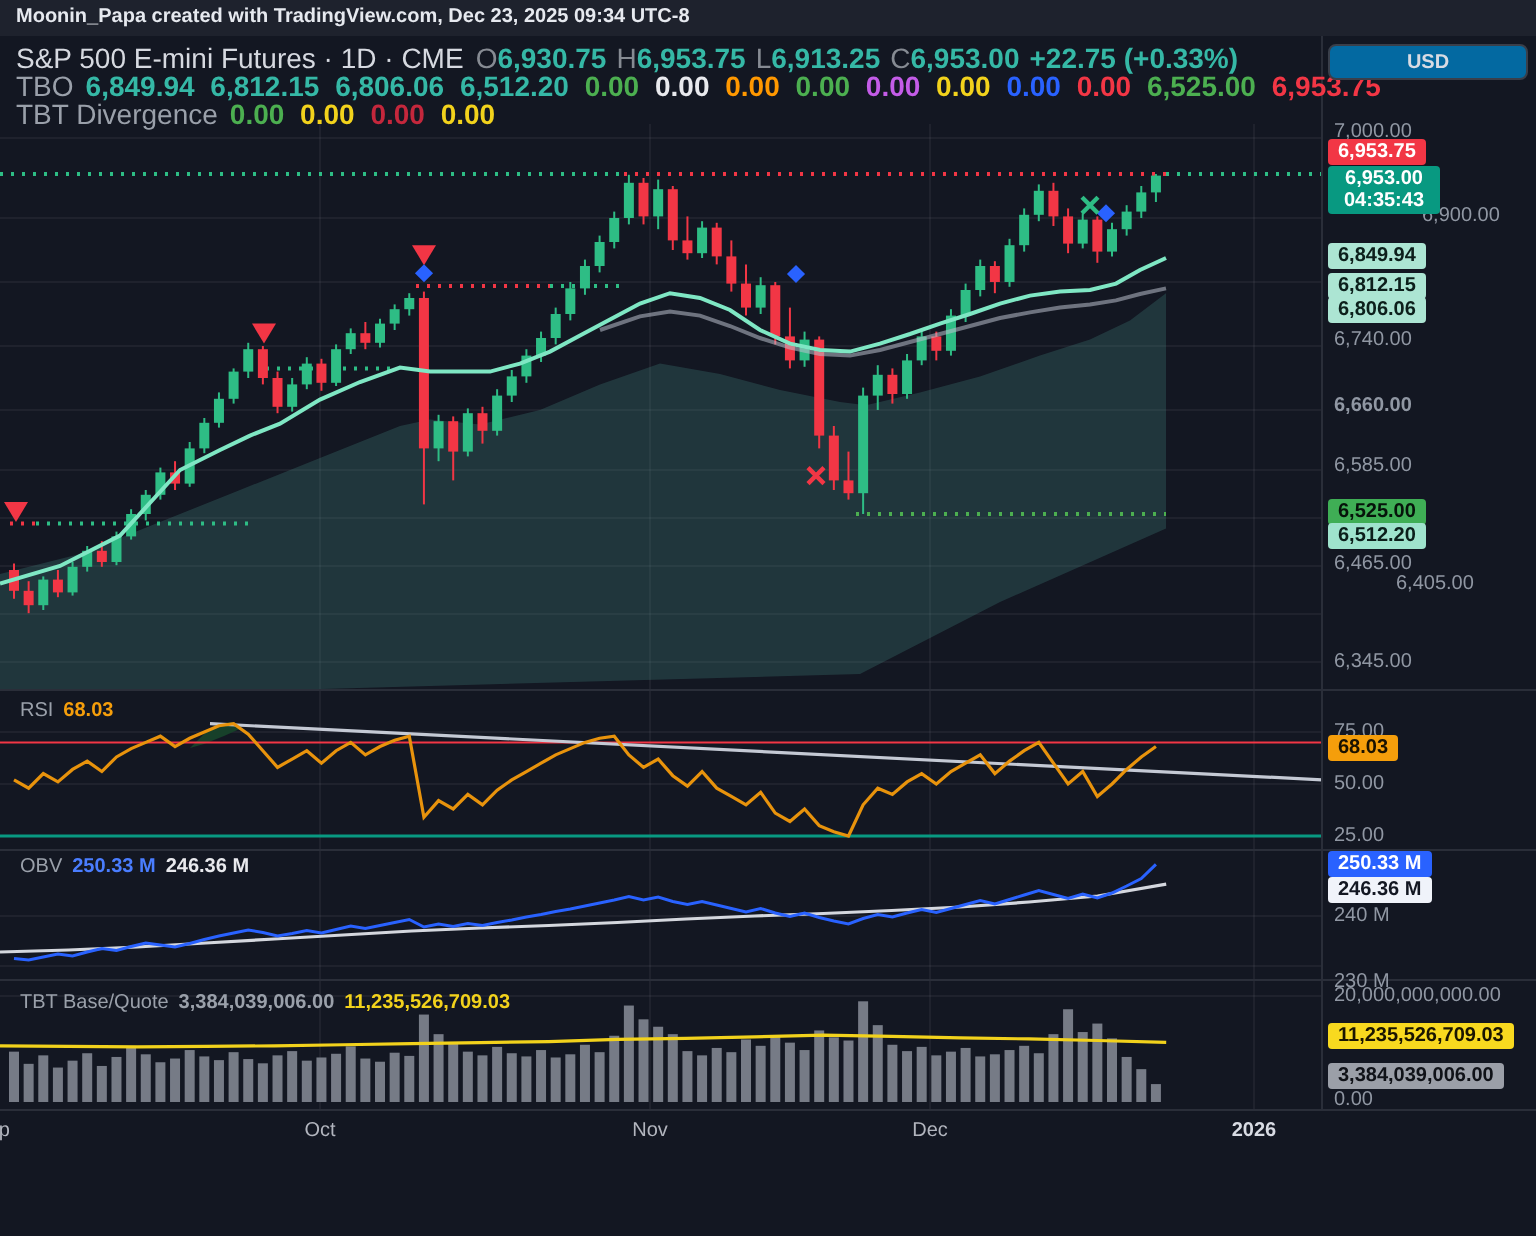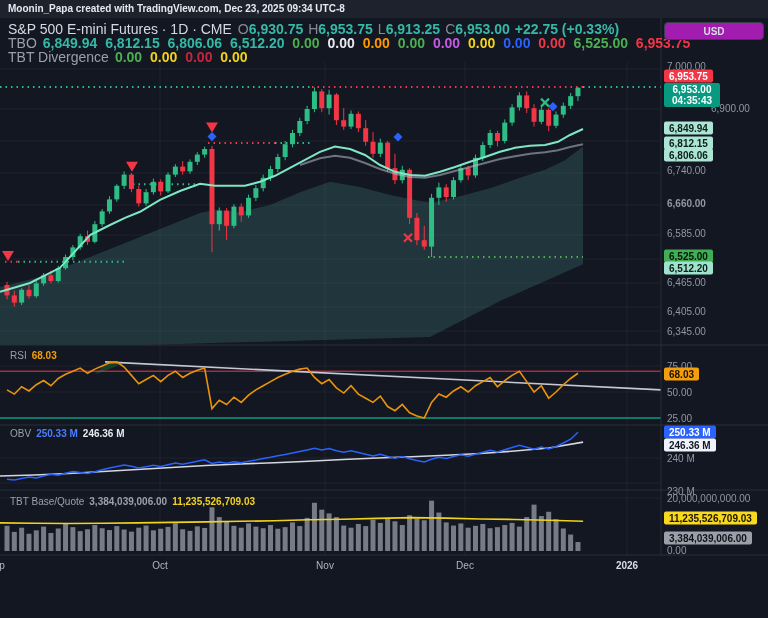--- a/index.html
+++ b/index.html
@@ -16,21 +16,21 @@
   .legend b{font-weight:700;margin-right:5px;}
   .legend .k{color:#868b93;font-weight:500;}
   .axis-label{position:absolute;left:667px;transform:translateY(-50%);color:#9097a3;font-size:10px;}
   .badge{position:absolute;left:664px;transform:translateY(-50%);font-size:10px;font-weight:700;
          padding:1px 5px;border-radius:2px;white-space:nowrap;}
   .badge2{position:absolute;left:664px;width:50px;text-align:center;font-size:10px;font-weight:700;
           padding:1px 3px;border-radius:2px;line-height:11px;}
   .panelabel{position:absolute;left:10px;font-size:10px;font-weight:500;color:#9aa0aa;white-space:nowrap;}
   .panelabel b{font-weight:700;margin-left:5px;}
   .timelabel{position:absolute;top:560px;transform:translateX(-50%);color:#b2b5be;font-size:10px;}
-  #usd-btn{position:absolute;left:664px;top:22px;width:100px;height:18px;background:#a21caf;
+  #usd-btn{position:absolute;left:664px;top:22px;width:100px;height:18px;background:#0369a1;
            border:1px solid #3a3f4a;border-radius:4px;color:#d8dbe3;font-size:10px;font-weight:700;
            display:flex;align-items:center;justify-content:center;box-sizing:border-box;}
   #footer{position:absolute;left:0;top:575px;width:768px;height:43px;background:#212327;
           display:flex;align-items:center;padding-left:14px;box-sizing:border-box;}
   #footer .logotext{color:#eceef2;font-size:16px;font-weight:700;margin-left:8px;letter-spacing:0.2px;}
 </style>
 </head>
 <body>
 
 <div id="page">
@@ -371,21 +371,21 @@
     <span>USD</span>
   </div>
 
   <div id="axes">
       <div class="axis-label" style="top: 66px;">7,000.00</div>
       <div class="axis-label" style="top: 108px; padding-left: 44px;">6,900.00</div>
       <div class="axis-label" style="top: 170px;">6,740.00</div>
       <div class="axis-label" style="top: 203px; font-weight: bold;">6,660.00</div>
       <div class="axis-label" style="top: 233px;">6,585.00</div>
       <div class="axis-label" style="top: 282px;">6,465.00</div>
-      <div class="axis-label" style="top: 311px;">6,405.00</div>
+      <div class="axis-label" style="top: 292px; margin-left: 31px;">6,405.00</div>
       <div class="axis-label" style="top: 331px;">6,345.00</div>
       <div class="badge" style="top: 76px; background: rgb(242, 54, 69); color: rgb(255, 255, 255);">6,953.75</div>
       <div class="badge" style="top: 128px; background: rgb(172, 229, 211); color: rgb(12, 31, 27);">6,849.94</div>
       <div class="badge" style="top: 143px; background: rgb(172, 229, 211); color: rgb(12, 31, 27);">6,812.15</div>
       <div class="badge" style="top: 155px; background: rgb(172, 229, 211); color: rgb(12, 31, 27);">6,806.06</div>
       <div class="badge" style="top: 256px; background: rgb(63, 174, 85); color: rgb(6, 19, 10);">6,525.00</div>
       <div class="badge" style="top: 268px; background: rgb(159, 227, 205); color: rgb(12, 31, 27);">6,512.20</div>
       <div class="badge2" style="top: 83px; background: rgb(8, 153, 129); color: rgb(255, 255, 255);">
         <div>6,953.00</div>
         <div>04:35:43</div>

